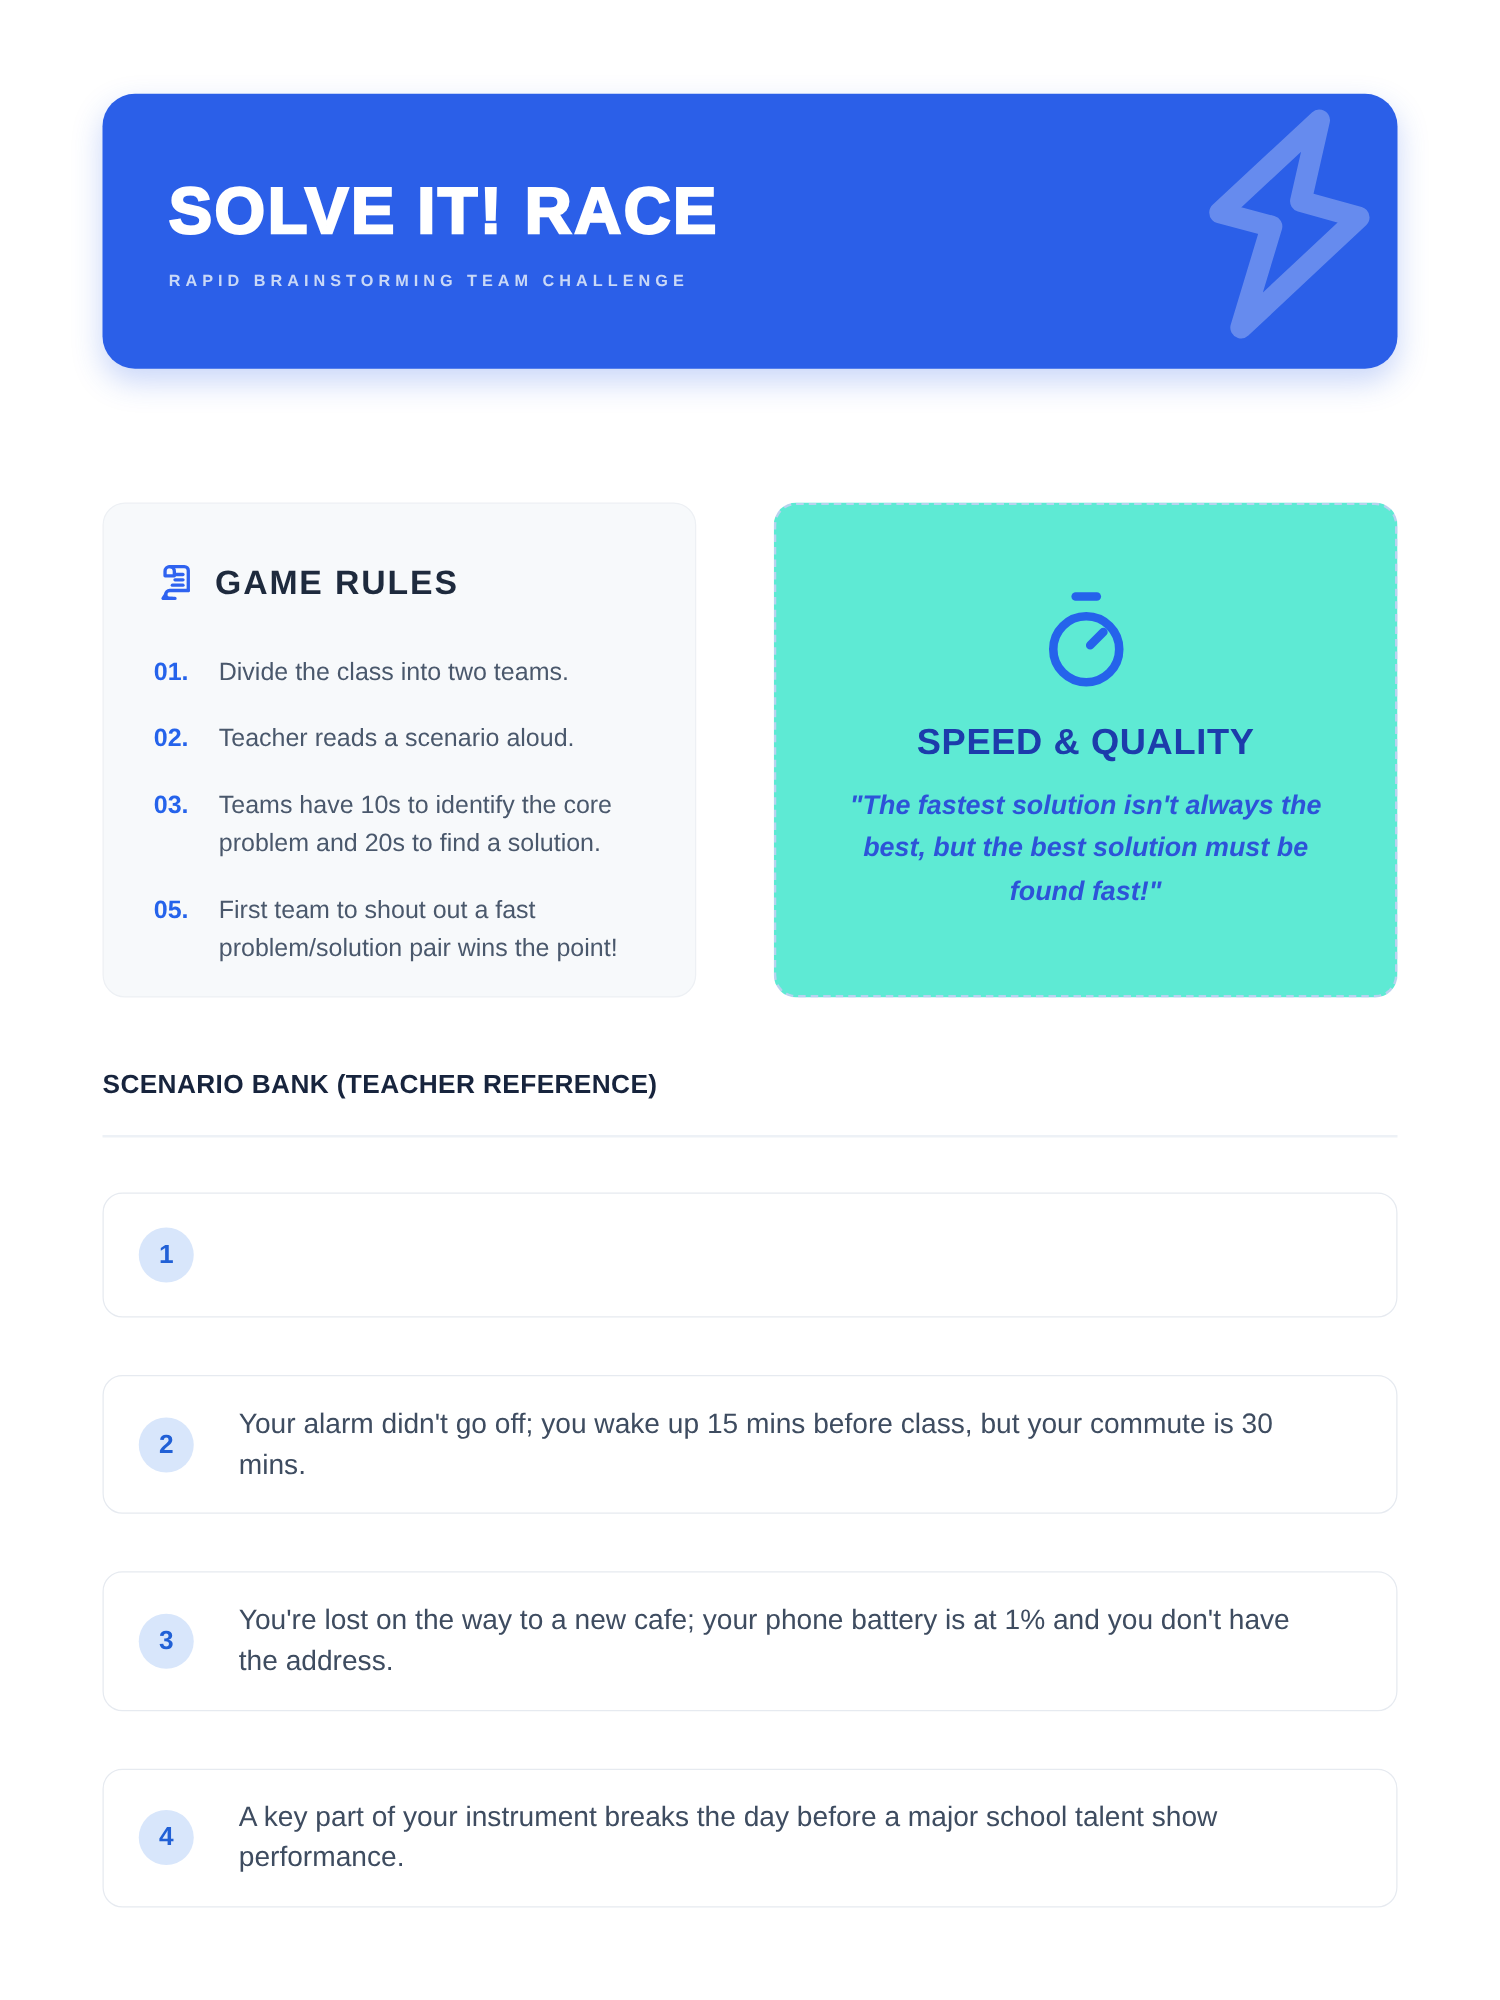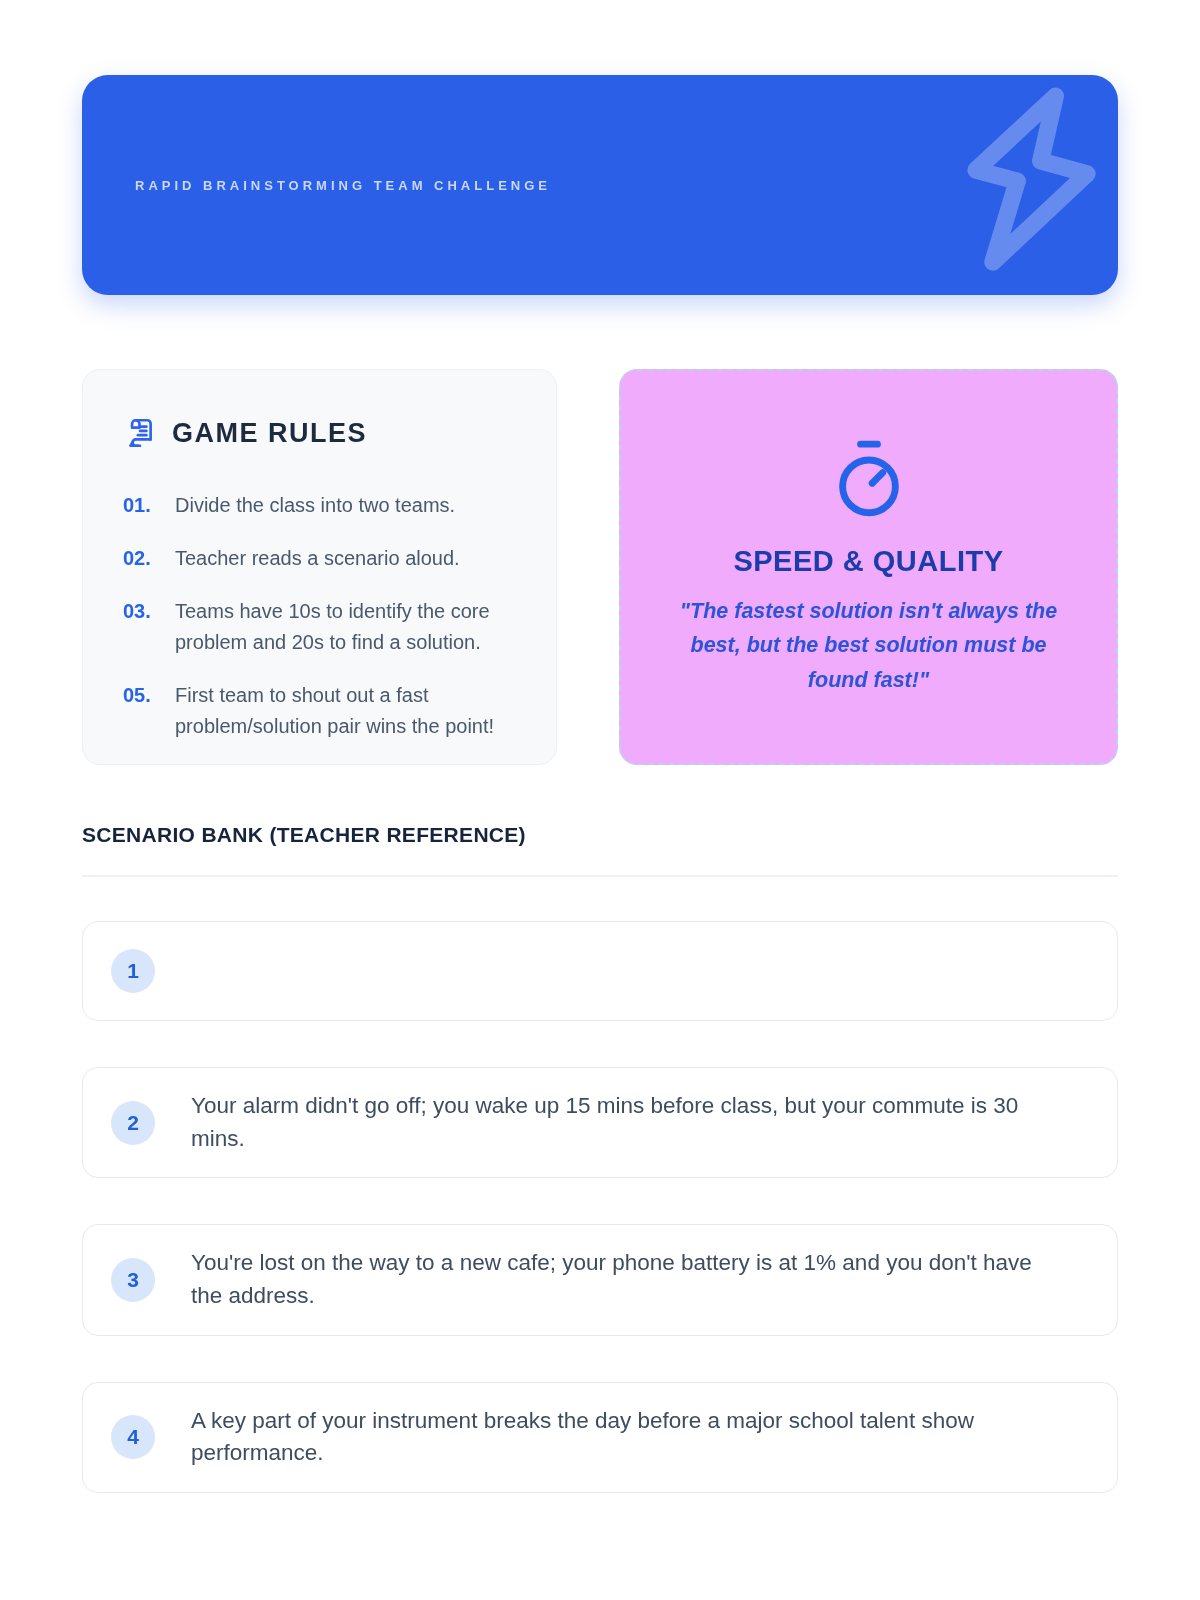--- a/index.html
+++ b/index.html
@@ -42,21 +42,21 @@
   .bolt {
     position: absolute;
     right: 2px;
     top: 6px;
     width: 168px;
     height: 198px;
   }
 
   
   .cols {
-    margin-top: 74px;
+    margin-top: 107px;
     display: grid;
     grid-template-columns: 475px 1fr;
     gap: 62px;
     height: 364px;
   }
   .rules-card {
     background: #f7f9fb;
     border: 1px solid #edf0f4;
     border-radius: 18px;
     padding: 46px 40px 0 40px;
@@ -87,21 +87,21 @@
     font-weight: bold;
     min-width: 44px;
     flex-shrink: 0;
   }
   .rtext {
     color: #4a586c;
     max-width: 332px;
   }
 
   .focus-card {
-    background: #f0abfc;
+    background: #5eead4;
     border: 2px dashed #b9d2ef;
     border-radius: 18px;
     display: flex;
     flex-direction: column;
     align-items: center;
     justify-content: center;
     text-align: center;
     padding: 0 42px;
   }
   .focus-card .stopwatch { width: 76px; height: 84px; margin-bottom: 24px; }
@@ -164,20 +164,21 @@
     line-height: 1.45;
     max-width: 845px;
   }
 </style>
 </head>
 <body>
 
 <div class="page">
 
   <header class="hero">
+    <div class="hero-title">SOLVE IT! RACE</div>
     <div class="hero-sub">RAPID BRAINSTORMING TEAM CHALLENGE</div>
     <svg class="bolt" viewBox="0 0 110 150">
       <polygon points="66,10 12,72 44,77 32,140 96,66 60,60" fill="none" stroke="rgba(255,255,255,0.28)" stroke-width="13" stroke-linejoin="round" stroke-linecap="round" transform="rotate(6 55 75)"></polygon>
     </svg>
   </header>
 
   <section class="cols">
 
     <div class="rules-card">
       <div class="rules-head">

